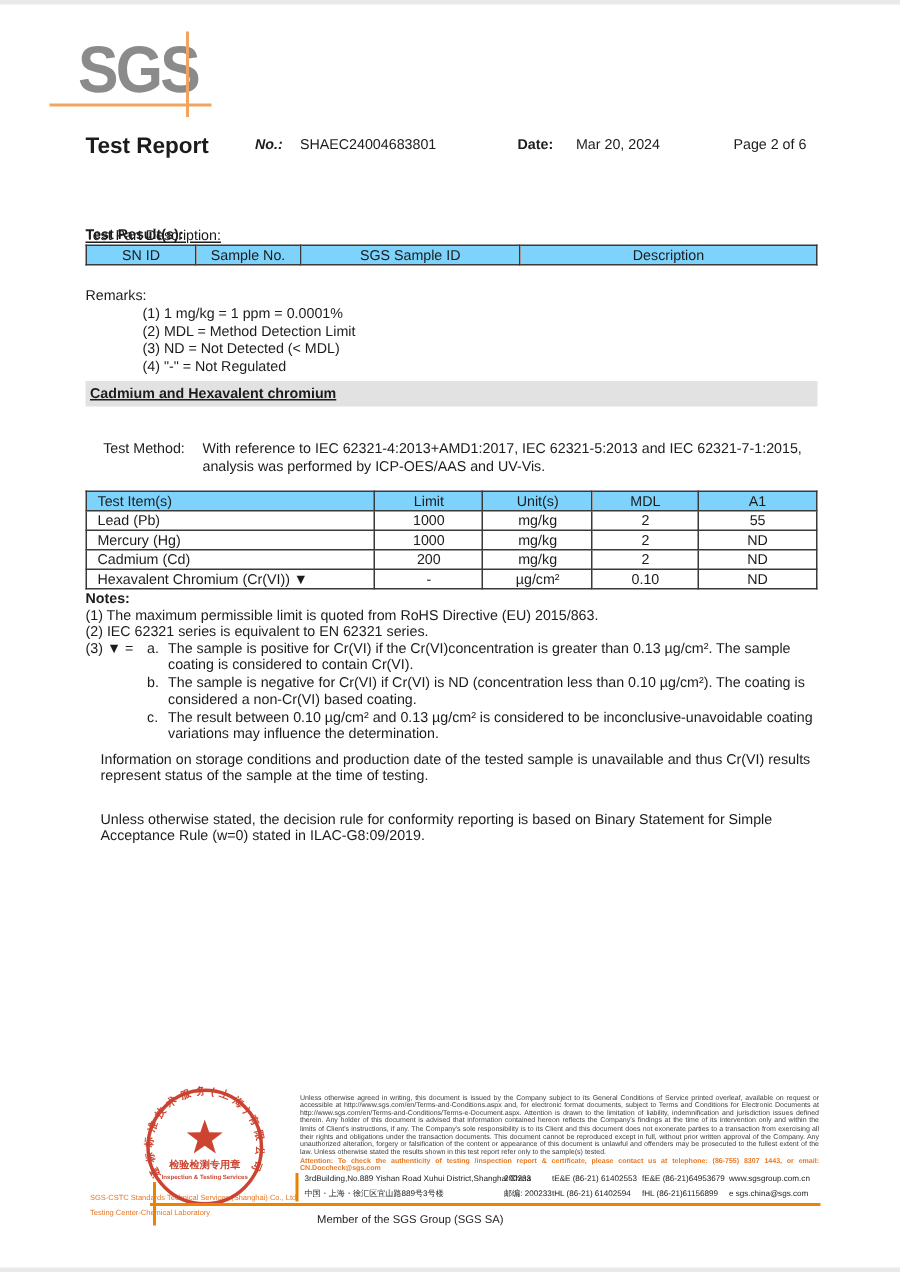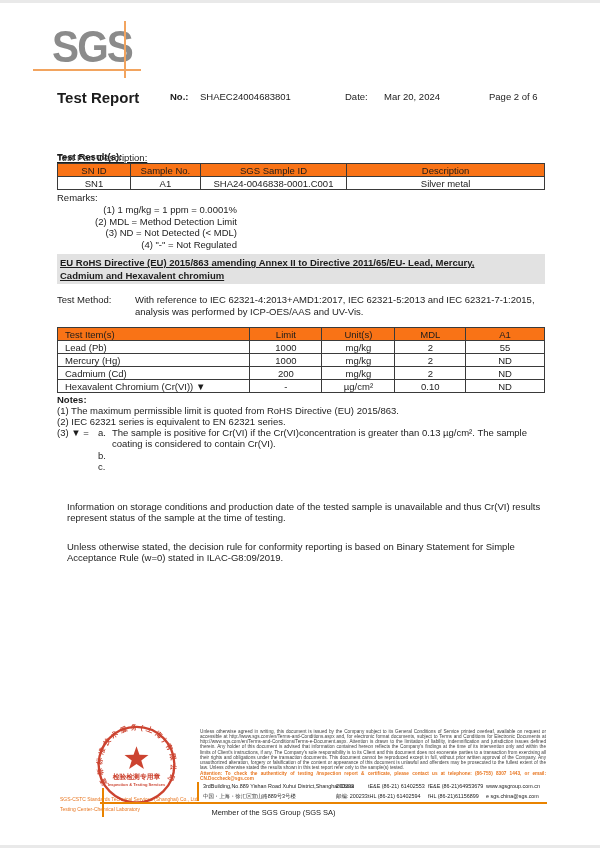--- a/index.html
+++ b/index.html
@@ -10,43 +10,43 @@
   }
   
   .logo-text{position:absolute;left:52px;top:22px;font-size:44px;font-weight:700;color:#8b8b8b;
     letter-spacing:-2px;transform:scaleX(.92);transform-origin:left top;line-height:1;}
   .logo-hline{position:absolute;left:33px;top:66px;width:108px;height:2px;background:#f2a45f;}
   .logo-vline{position:absolute;left:124px;top:18px;width:2px;height:57px;background:#f2a45f;}
   
   .title-row{position:absolute;left:0;top:88px;width:600px;height:18px;}
   .title-row span{position:absolute;top:0;font-size:9.5px;white-space:nowrap;}
   .doc-title{left:57px;font-size:15px !important;font-weight:700;top:-2px !important;}
-  .no-label{left:170px;font-weight:700;}
+  .no-label{left:170px;font-weight:700;font-style:italic;}
   .no-value{left:200px;}
-  .date-label{left:345px;font-weight:400;}
+  .date-label{left:345px;font-weight:700;}
   .date-value{left:384px;}
   .page-info{left:489px;}
   
   .sec-title{position:absolute;left:57px;font-size:9.5px;font-weight:700;}
   .plain{position:absolute;left:57px;font-size:9.5px;}
   .underline{text-decoration:underline;}
   
   table{border-collapse:collapse;table-layout:fixed;width:488px;}
   .tbl{position:absolute;left:57px;}
   td,th{border:1px solid #3a3a3a;font-size:9.5px;font-weight:400;padding:0 3px;height:12px;
     text-align:center;overflow:hidden;white-space:nowrap;}
-  th{background:#f97316;}
+  th{background:#7dd3fc;}
   .left{text-align:left;padding-left:7px;}
   
   .remarks-list{position:absolute;left:95px;font-size:9.5px;line-height:11.5px;}
   .band{position:absolute;left:57px;top:251px;width:482px;background:#e2e2e2;padding:2px 3px;
     font-size:9.5px;font-weight:700;line-height:13px;}
   .band div{text-decoration:underline;}
   .method-row{position:absolute;left:57px;top:291px;width:488px;display:flex;font-size:9.5px;line-height:11.5px;}
-  .method-label{width:78px;flex:none;}
+  .method-label{width:78px;flex:none;text-align:center;}
   .method-text{flex:1;}
   .note-line{position:absolute;left:57px;width:492px;font-size:9.5px;line-height:11.4px;}
   .note3{position:absolute;left:57px;width:492px;display:grid;grid-template-columns:41px 14px 1fr;
     font-size:9.5px;line-height:11.4px;}
   .note3 .sub{grid-column:2;}
   .note3 .txt{grid-column:3;margin-bottom:0;}
   .para{position:absolute;left:67px;width:492px;font-size:9.5px;line-height:11.4px;}
   
   .company-lines{position:absolute;left:60px;top:791px;width:150px;font-size:5px;line-height:10px;
     color:#e87722;white-space:nowrap;}
@@ -91,39 +91,32 @@
         <col style="width:30.1%">
         <col style="width:40.6%">
       </colgroup>
     <tbody>
         <tr>
       <th>SN ID</th>
       <th>Sample No.</th>
       <th>SGS Sample ID</th>
       <th>Description</th>
     </tr>
-    <tr>
-      <td>SN1</td>
-      <td>A1</td>
-      <td>SHA24-0046838-0001.C001</td>
-      <td>Silver metal</td>
-    </tr>
   </tbody>
     </table>
 
   <div class="plain" style="top:189px;">Remarks:</div>
-  <div class="remarks-list" style="top:201px;text-align:right;">
+  <div class="remarks-list" style="top:201px;">
     <div>(1)  1 mg/kg = 1 ppm = 0.0001%</div>
     <div>(2)  MDL = Method Detection Limit</div>
     <div>(3)  ND = Not Detected (&lt; MDL)</div>
     <div>(4)  "-" = Not Regulated</div>
   </div>
 
   <div class="band">
-    <div>EU RoHS Directive (EU) 2015/863 amending Annex II to Directive 2011/65/EU- Lead, Mercury,</div>
     <div>Cadmium and Hexavalent chromium</div>
   </div>
 
   <div class="method-row">
     <div class="method-label">Test Method:</div>
     <div class="method-text">With reference to IEC 62321-4:2013+AMD1:2017, IEC 62321-5:2013 and IEC 62321-7-1:2015, analysis was performed by ICP-OES/AAS and UV-Vis.</div>
   </div>
 
   <table class="tbl" style="top:324px;">
     <colgroup>
@@ -173,21 +166,23 @@
     </table>
 
   <div class="sec-title" style="top:391px;">Notes:</div>
   <div class="note-line" style="top:402px;">(1) The maximum permissible limit is quoted from RoHS Directive (EU) 2015/863.</div>
   <div class="note-line" style="top:413px;">(2) IEC 62321 series is equivalent to EN 62321 series.</div>
   <div class="note3" style="top:424px;">
     <div>(3) ▼ =</div>
     <div class="sub">a.</div>
     <div class="txt">The sample is positive for Cr(VI) if the Cr(VI)concentration is greater than 0.13 µg/cm². The sample coating is considered to contain Cr(VI).</div>
     <div class="sub">b.</div>
+    <div class="txt">The sample is negative for Cr(VI) if Cr(VI) is ND (concentration less than 0.10 µg/cm²). The coating is considered a non-Cr(VI) based coating.</div>
     <div class="sub">c.</div>
+    <div class="txt">The result between 0.10 µg/cm² and 0.13 µg/cm² is considered to be inconclusive-unavoidable coating variations may influence the determination.</div>
   </div>
 
   <div class="para" style="top:498px;">Information on storage conditions and production date of the tested sample is unavailable and thus Cr(VI) results represent status of the sample at the time of testing.</div>
   <div class="para" style="top:538px;">Unless otherwise stated, the decision rule for conformity reporting is based on Binary Statement for Simple Acceptance Rule (w=0) stated in ILAC-G8:09/2019.</div>
 
   <div class="company-lines">
     <div>SGS-CSTC Standards Technical Services (Shanghai) Co., Ltd.</div>
     <div>Testing Center-Chemical Laboratory</div>
   </div>
 

